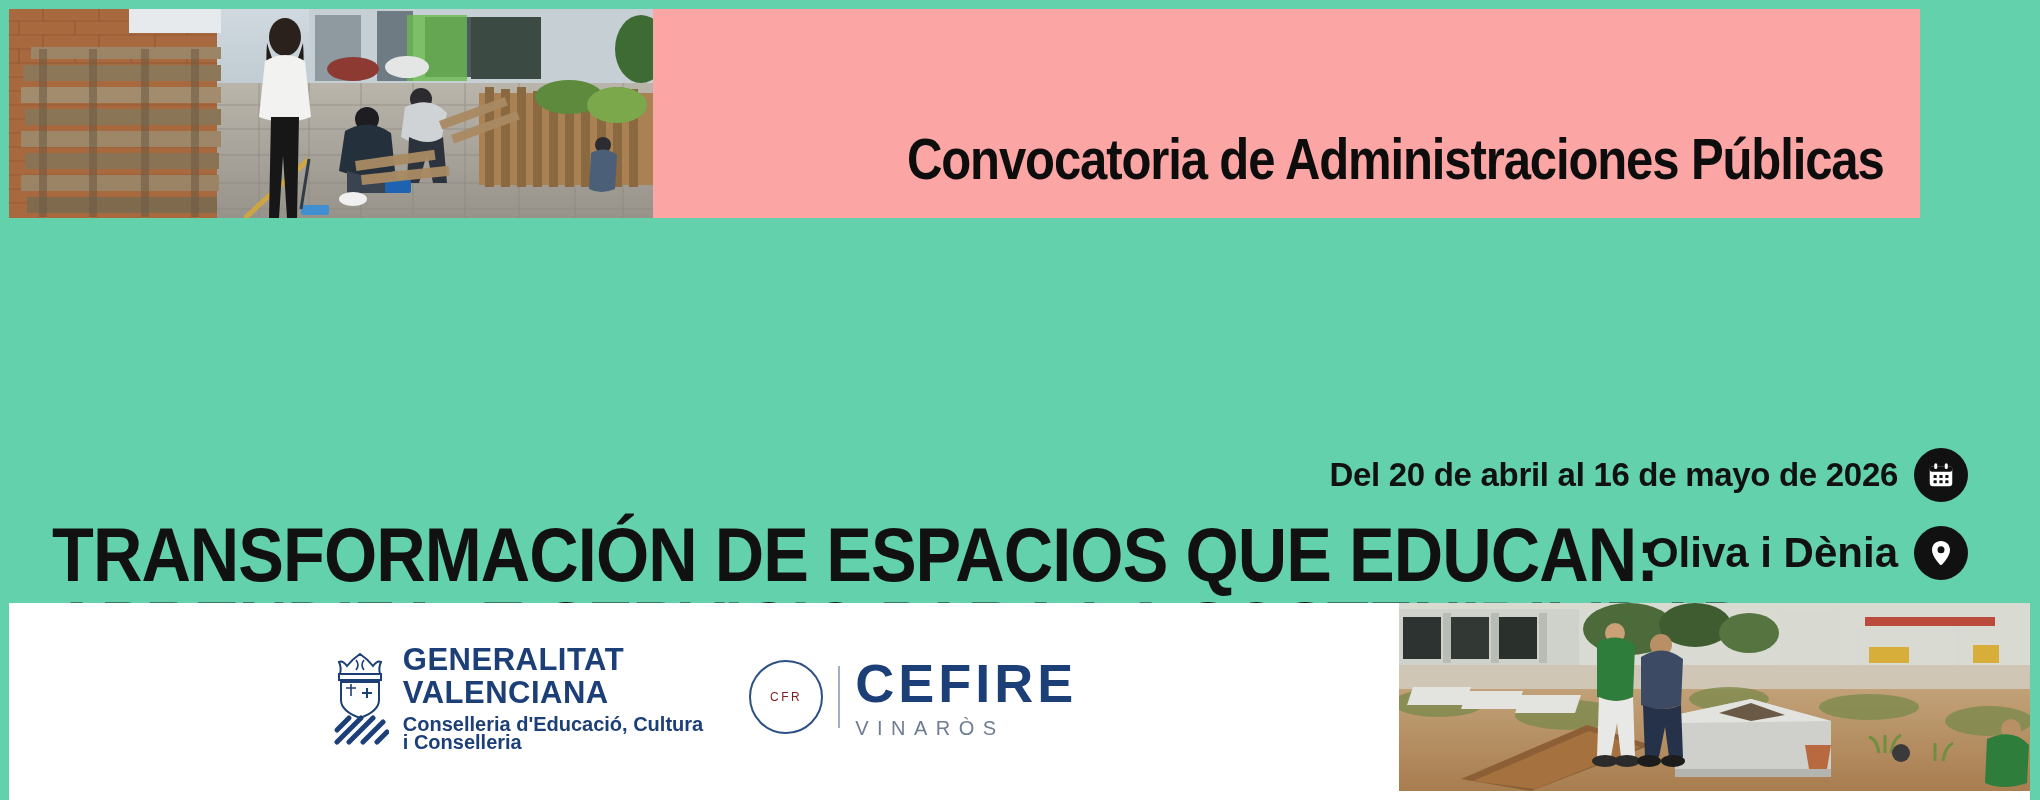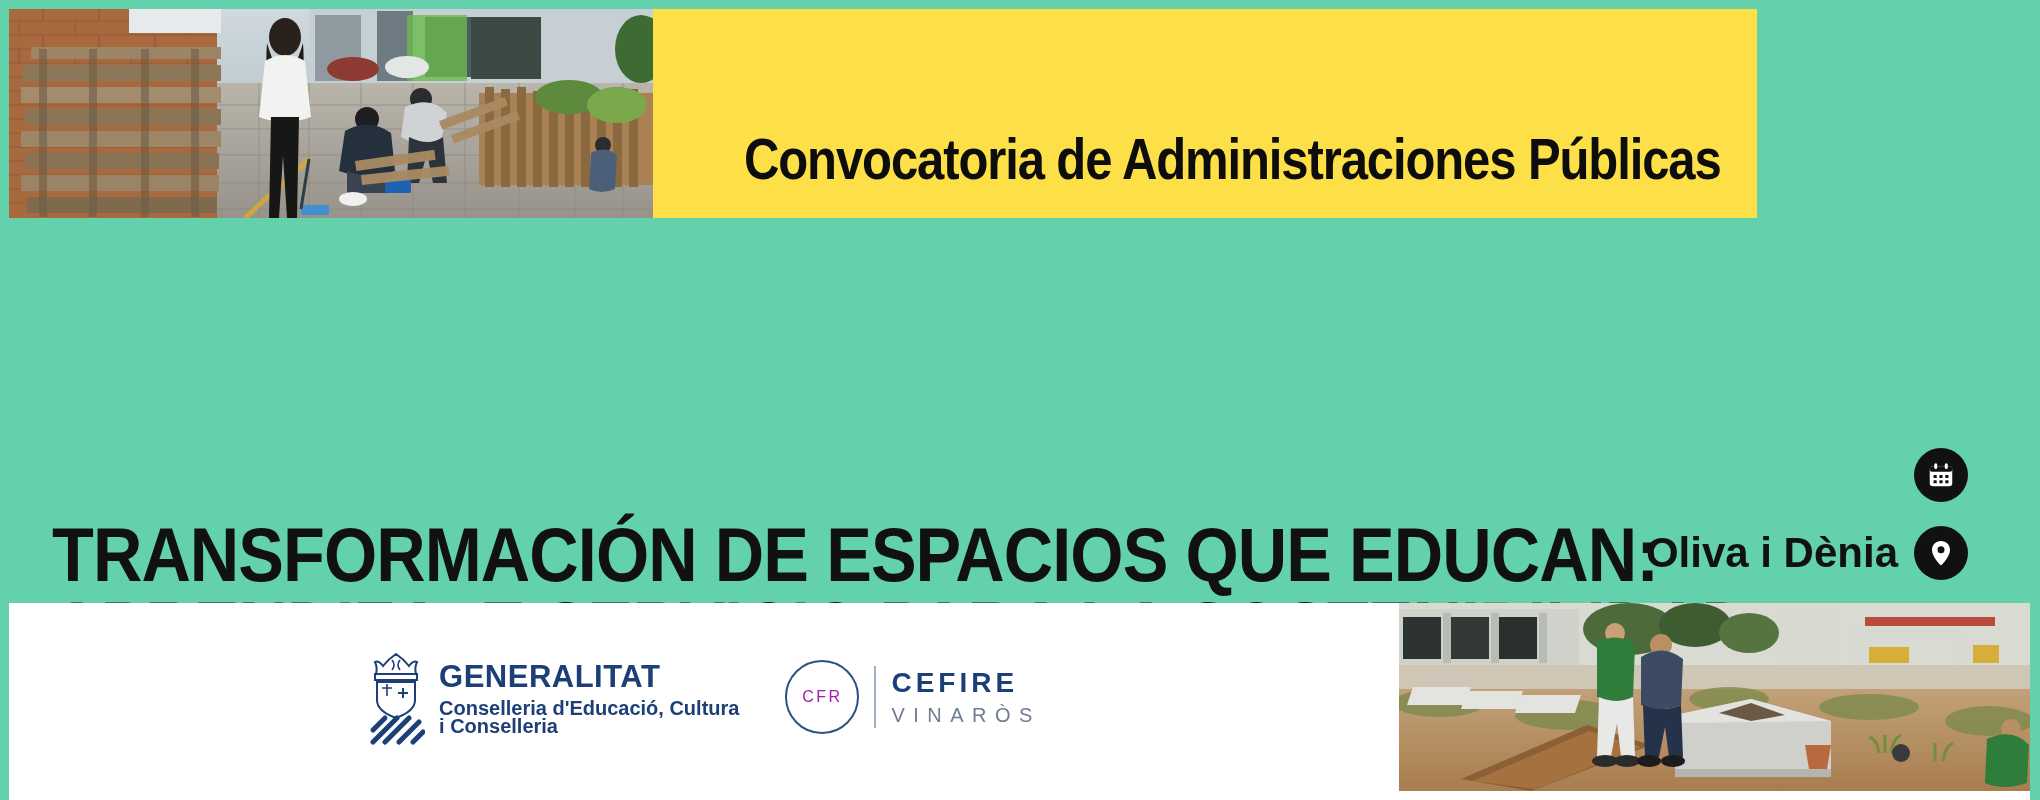--- a/index.html
+++ b/index.html
@@ -11,22 +11,22 @@
   }
 
   
   .poster{
     position:absolute; left:0; top:0; width:2040px; height:800px;
     background:#63d2ac;
   }
 
   
   .top-band{
-    position:absolute; left:9px; top:9px; width:1748px; height:209px;
-    background:#fde047;
+    position:absolute; left:9px; top:9px; width:1911px; height:209px;
+    background:#fca5a5;
   }
   .hero-photo{
     position:absolute; left:0; top:0; width:644px; height:209px;
     overflow:hidden;
     background:#8a7a66;
   }
   .hero-photo svg{ display:block; width:644px; height:209px; }
 
   .convocatoria{
     position:absolute; right:36px; bottom:26px;
@@ -115,26 +115,26 @@
     font-weight:700; font-size:20px; color:#1d3f78;
     line-height:17px; margin-top:7px;
   }
   .cefire-logo{ display:flex; align-items:center; gap:15px; }
   .cefire-circle{
     width:74px; height:74px; border-radius:50%;
     border:2px solid #2c4f86;
     display:flex; align-items:center; justify-content:center;
   }
   .cefire-cfr{
-    font-size:16px; letter-spacing:2.5px; color:#a21caf; font-weight:400;
+    font-size:12px; letter-spacing:2.5px; color:#7f1d1d; font-weight:400;
   }
   .cefire-bar{ width:2px; height:62px; background:#9fb0c7; }
   .cefire-words{ line-height:1; }
   .cefire-name{
-    font-size:28px; font-weight:700; letter-spacing:4px; color:#1d3f78;
+    font-size:54px; font-weight:700; letter-spacing:4px; color:#1d3f78;
   }
   .cefire-city{
     font-size:20px; letter-spacing:8.5px; color:#6e7d92;
     margin-top:8px; font-weight:400;
   }
 
   .foot-photo{
     position:absolute; left:1390px; top:0; width:631px; height:188px;
     overflow:hidden; background:#b79a72;
   }
@@ -271,20 +271,21 @@
     <div class="title-block">
       <div class="title-line">Transformación de espacios que educan:</div>
       <div class="title-line">Aprendizaje servicio para la sostenibilidad</div>
     </div>
 
     <div class="years">2025-2026</div>
 
     <div class="meta">
 
       <div class="meta-row r-date">
+        <span class="meta-label">Del 20 de abril al 16 de mayo de 2026</span>
         <span class="badge">
           <svg viewBox="0 0 24 24" fill="none">
             <rect x="3" y="5" width="18" height="16" rx="2.6" fill="#fff"></rect>
             <rect x="3" y="5" width="18" height="4.4" rx="2" fill="#111"></rect>
             <rect x="6.6" y="2.6" width="2.4" height="4.6" rx="1.2" fill="#fff"></rect>
             <rect x="15" y="2.6" width="2.4" height="4.6" rx="1.2" fill="#fff"></rect>
             <g fill="#111">
               <rect x="6" y="12" width="2.6" height="2.4" rx="0.5"></rect>
               <rect x="10.7" y="12" width="2.6" height="2.4" rx="0.5"></rect>
               <rect x="15.4" y="12" width="2.6" height="2.4" rx="0.5"></rect>
@@ -355,20 +356,21 @@
               <path d="M6 92 L30 68"></path>
               <path d="M6 80 L18 68"></path>
               <path d="M18 92 L42 68"></path>
               <path d="M32 92 L52 72"></path>
               <path d="M46 92 L56 82"></path>
             </g>
           </svg>
         </span>
         <span class="gva-text">
           <span class="gva-main" style="display:block">GENERALITAT</span>
+          <span class="gva-main" style="display:block">VALENCIANA</span>
           <span class="gva-sub" style="display:block">Conselleria d'Educació, Cultura</span>
           <span class="gva-sub" style="display:block;margin-top:1px">i Conselleria</span>
         </span>
       </div>
 
       <div class="cefire-logo">
         <span class="cefire-circle">
           <span class="cefire-cfr">CFR</span>
         </span>
         <span class="cefire-bar"></span>

